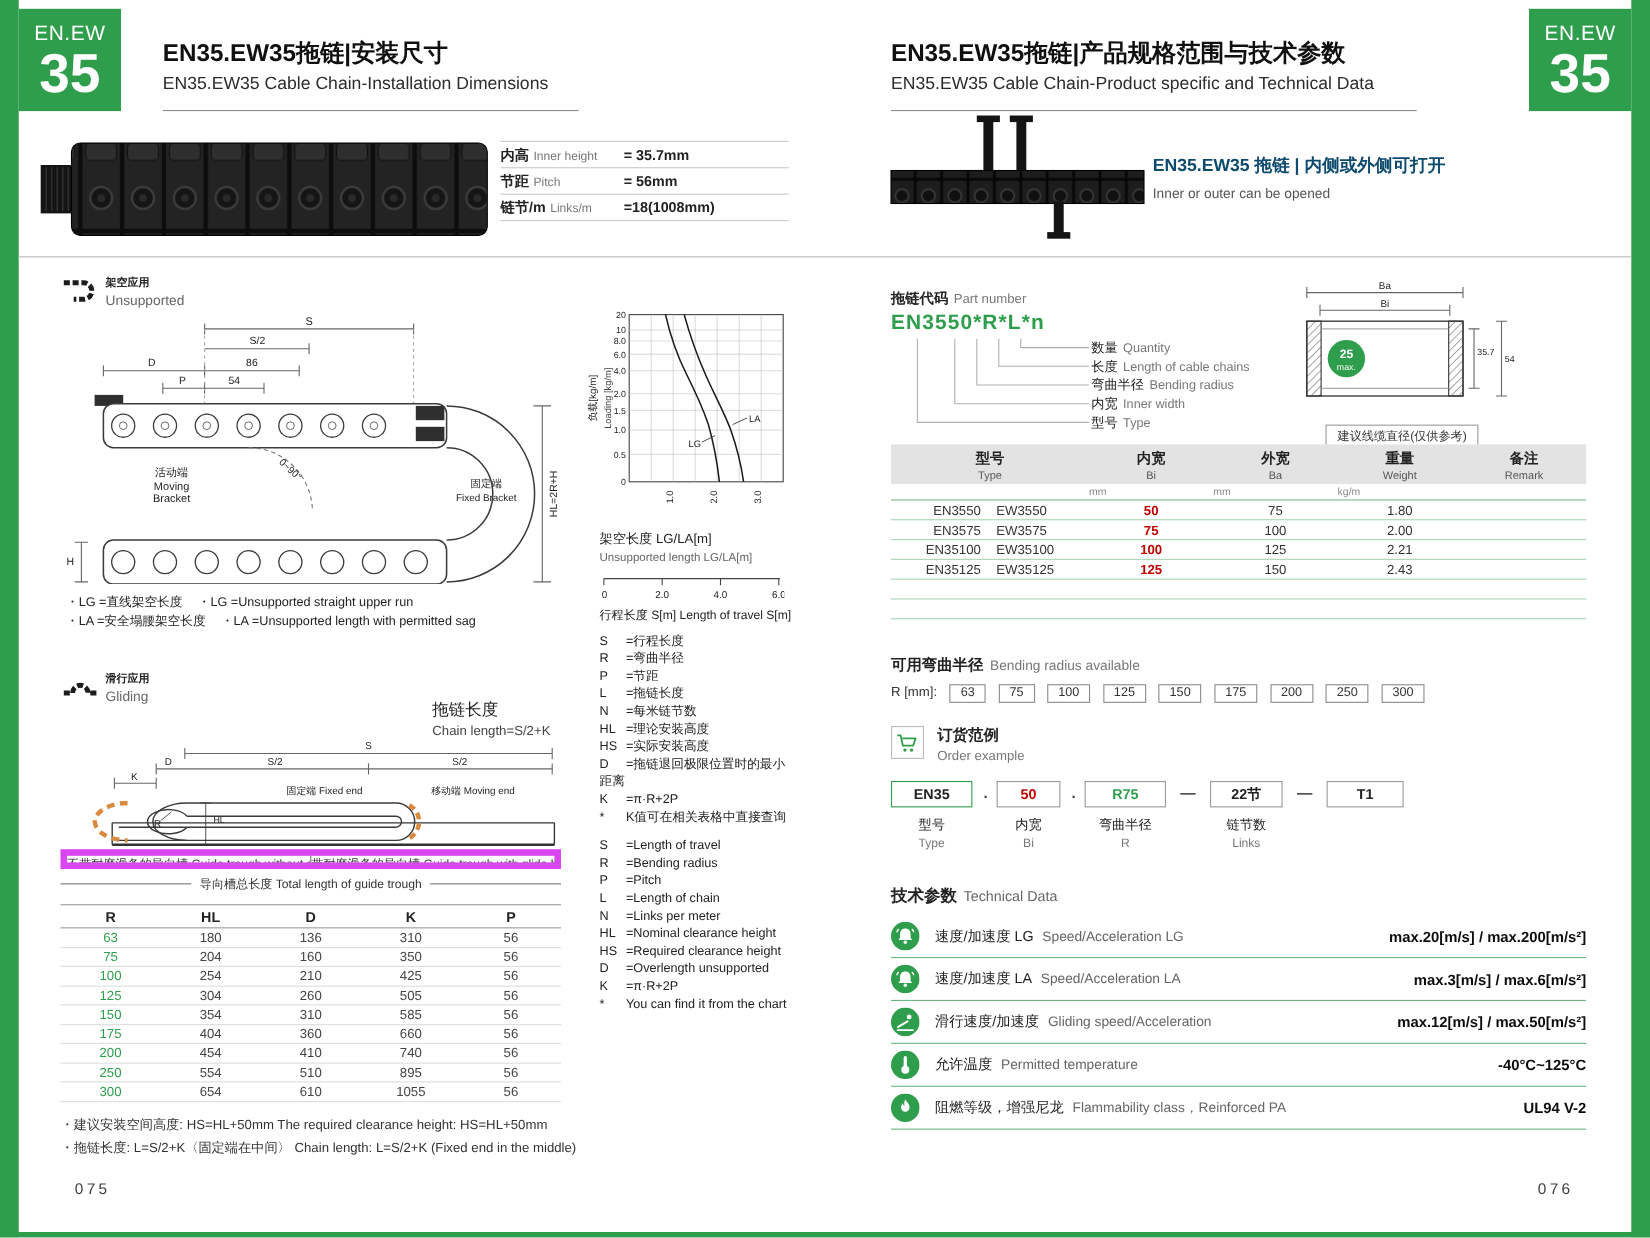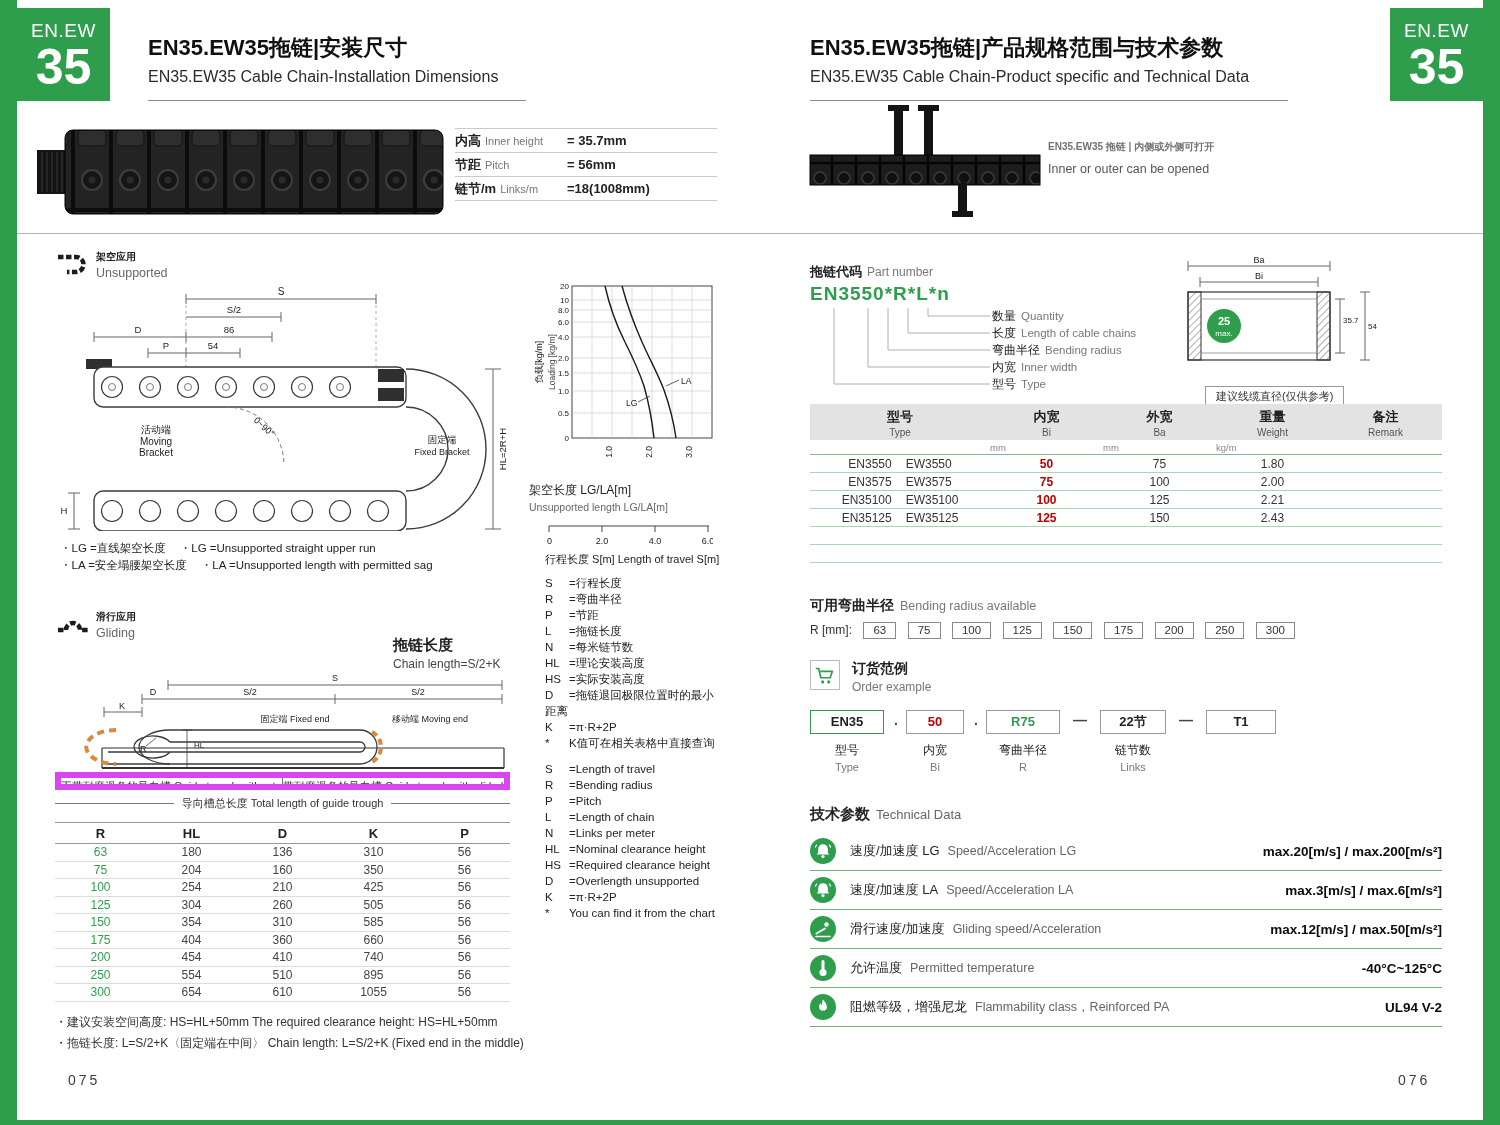--- a/index.html
+++ b/index.html
@@ -21,35 +21,35 @@
 .spec-row .zh{font-weight:bold}
 .spec-row .en{color:#777;font-size:11px;margin-left:4px}
 .spec-row .val{font-weight:bold}
 .divider{position:absolute;height:1px;background:#b5b5b5}
 .sec-head .zh{font-size:10px;font-weight:bold}
 .sec-head .en{font-size:12.5px;color:#666;margin-top:2px}
 .cap1{font-size:12px;color:#222}
 .cap1s{font-size:10.5px;color:#666;margin-top:2px}
 .legend{font-size:11.5px;line-height:17px;color:#222}
 .legend .en{margin-left:14px}
-.chainlen .zh{font-size:15px;font-weight:bold}
+.chainlen .zh{font-size:15px;font-weight:normal}
 .chainlen .en{font-size:12px;color:#444;margin-top:2px}
 .trough-bar{display:flex;height:18px;border:6px solid #d946ef;font-size:11px;color:#333;text-align:left}
 .trough-bar div{flex:1;line-height:16px;overflow:hidden;white-space:nowrap}
 .trough-bar div:first-child{border-right:1px solid #777}
 .trough-total{display:flex;align-items:center;gap:8px;font-size:11px;color:#333}
 .trough-total .tl{flex:1;height:1px;background:#777}
 .ltab .hrow{display:grid;grid-template-columns:repeat(5,1fr);height:22px;line-height:22px;font-weight:bold;font-size:13px;border-top:1px solid #999;border-bottom:1px solid #999;text-align:center}
 .ltab .drow{display:grid;grid-template-columns:repeat(5,1fr);height:17.5px;line-height:17.5px;text-align:center;border-bottom:1px solid #ddd;font-size:12px;color:#444}
 .ltab .drow span:first-child{color:var(--g)}
 .notes{font-size:12px;line-height:21px;color:#333}
 .deftxt{font-size:11.5px;line-height:16px;color:#222}
 .def-k{display:inline-block;width:24px}
 .pagenum{position:absolute;font-size:14px;color:#3c3c3c;letter-spacing:3px}
-.prod-cap .zh{font-size:10px;font-weight:bold;color:#737373}
+.prod-cap .zh{font-size:16px;font-weight:bold;color:#0c4a6e}
 .prod-cap .en{font-size:12.5px;color:#555;margin-top:8px}
 .pn-lab .zh{font-size:13px;font-weight:bold}
 .pn-lab .en{font-size:12px;color:#777;margin-left:5px}
 .pn-code{font-size:19px;font-weight:bold;color:var(--g);letter-spacing:1px}
 .branch-row{height:17px;line-height:17px;font-size:12px;white-space:nowrap}
 .branch-row .zh{color:#222}
 .branch-row .en{color:#777;font-size:11.5px;margin-left:5px}
 .cs-cap{border:1px solid #999;padding:2px 10px;font-size:11px;color:#333}
 .st-head{display:grid;grid-template-columns:180px 113px 113px 113px 113px;background:#e3e3e3;height:36px}
 .st-head .cell{text-align:center;padding-top:4px}
@@ -264,21 +264,21 @@
       <text x="160" y="166" text-anchor="end" transform="rotate(-90 160 166)">3.0</text>
     </g>
     <path d="M73 6 C78 28 84 44 92 60 C100 76 106 88 112 106 C116 120 120 140 122 158" fill="none" stroke="#1a1a1a" stroke-width="1.4"></path>
     <path d="M90 6 C96 28 102 44 110 62 C118 80 126 94 132 110 C137 124 142 144 144 158" fill="none" stroke="#1a1a1a" stroke-width="1.4"></path>
     <line x1="134" y1="106" x2="147" y2="100" stroke="#333" stroke-width="0.8"></line>
     <text x="149" y="104" font-size="8.5" fill="#222">LA</text>
     <line x1="118" y1="116" x2="106" y2="122" stroke="#333" stroke-width="0.8"></line>
     <text x="94" y="126" font-size="8.5" fill="#222">LG</text>
   </svg>
 
-  <div class="abs" style="left:529px;top:482px;width:178px">
+  <div class="abs" style="left:545px;top:482px;width:178px">
     <div class="cap1">架空长度 LG/LA[m]</div>
     <div class="cap1s">Unsupported length LG/LA[m]</div>
   </div>
   <svg class="abs" style="left:545px;top:518px" width="168" height="32" viewBox="0 0 168 32">
     <line x1="4" y1="8" x2="164" y2="8" stroke="#444"></line>
     <line x1="4" y1="8" x2="4" y2="14" stroke="#444"></line>
       <line x1="57" y1="8" x2="57" y2="14" stroke="#444"></line>
       <line x1="110" y1="8" x2="110" y2="14" stroke="#444"></line>
       <line x1="163" y1="8" x2="163" y2="14" stroke="#444"></line>
     <g font-size="9" fill="#222">

